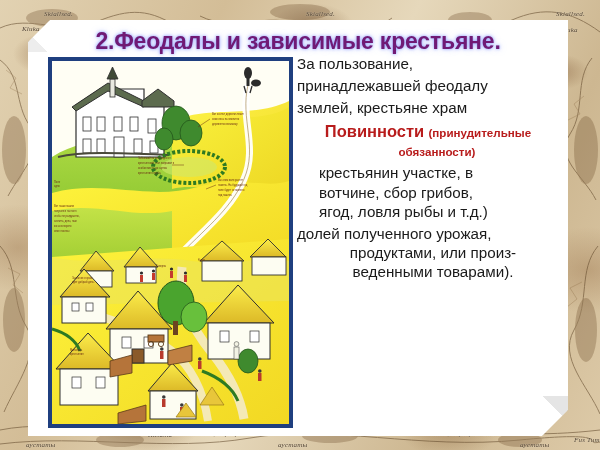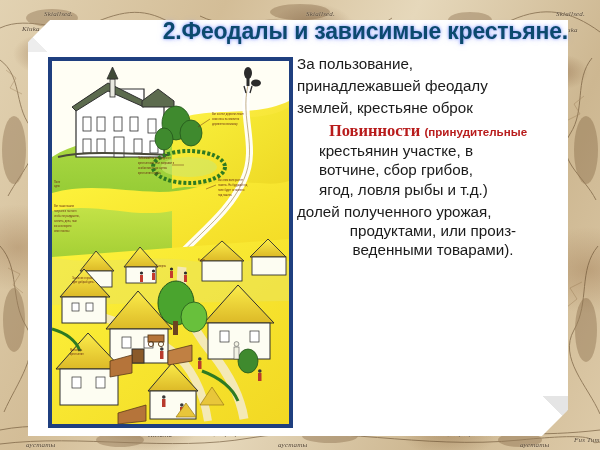--- a/index.html
+++ b/index.html
@@ -57,24 +57,24 @@
     pointer-events:none;
     background:
       linear-gradient(225deg, rgba(0,0,0,.10) 0 18px, transparent 18px) bottom right / 40px 40px no-repeat,
       linear-gradient(45deg, rgba(0,0,0,.07) 0 14px, transparent 14px) top left / 32px 32px no-repeat;
     -webkit-clip-path:polygon(22px 0,100% 0,100% calc(100% - 26px),calc(100% - 26px) 100%,0 100%,0 22px);
     clip-path:polygon(22px 0,100% 0,100% calc(100% - 26px),calc(100% - 26px) 100%,0 100%,0 22px);
   }
 
   
   .title{
-    position:absolute;left:28px;top:18px;width:540px;
-    text-align:right;
+    position:absolute;left:28px;top:28px;width:540px;
+    text-align:center;
     font-size:23px;font-weight:bold;
-    color:#0c4a6e;
+    color:#701a75;
     letter-spacing:-.2px;
     text-shadow:0 0 3px rgba(120,140,255,.85),0 0 6px rgba(150,165,255,.55);
     white-space:nowrap;
   }
 
   
   .illus-frame{
     position:absolute;left:48px;top:57px;width:245px;height:371px;
     border:4px solid #1f3f7f;
     box-sizing:border-box;
@@ -88,21 +88,21 @@
   .textcol{
     position:absolute;left:297px;top:56px;width:262px;
     font-size:15.2px;
     color:#1a1a1a;
     line-height:1.0;
   }
   .tl{display:block;white-space:nowrap;}
   .ind{padding-left:22px;}
   .ind2{padding-left:10px;}
   .ctr{text-align:center;}
-  .kw-red{color:#b81c1c;font-weight:bold;font-size:16.5px;font-family:Liberation Serif, serif;}
+  .kw-red{color:#b81c1c;font-weight:bold;font-size:16.5px;}
   .sm-red{color:#b81c1c;font-weight:bold;font-size:11.6px;}
   .kw-green{color:#1a7a1a;font-weight:bold;}
   .row{margin-bottom:7px;}
   .row-tight{margin-bottom:4px;}
 </style>
 </head>
 <body>
 
 <div id="slide">
 
@@ -390,27 +390,30 @@
 
   <div class="textcol">
 
     <div class="row">
         <span class="tl">За пользование,</span>
       </div>
     <div class="row">
         <span class="tl">принадлежавшей феодалу</span>
       </div>
     <div class="row">
-        <span class="tl">землей, крестьяне оброк</span>
+        <span class="tl">землей, крестьяне храм</span>
       </div>
 
     <div class="row-tight ctr">
       <span class="kw-red">Повинности</span>
       <span class="sm-red">(принудительные</span>
     </div>
+    <div class="row ctr" style="padding-left:18px;">
+      <span class="sm-red">обязанности)</span>
+    </div>
 
     <div class="row-tight ind">
         <span class="tl">крестьянин участке, в</span>
       </div>
     <div class="row-tight ind">
         <span class="tl">вотчине, сбор грибов,</span>
       </div>
     <div class="row ind">
         <span class="tl">ягод, ловля рыбы и т.д.)</span>
       </div>

